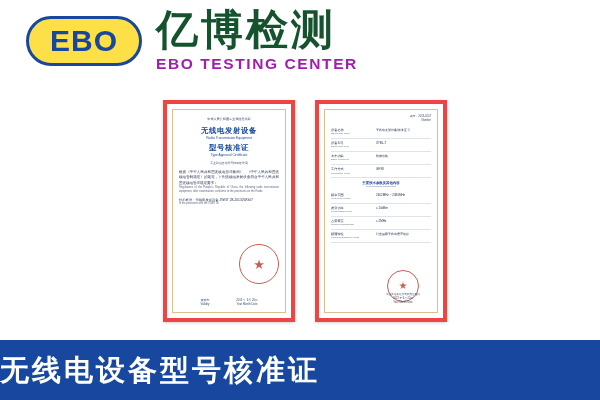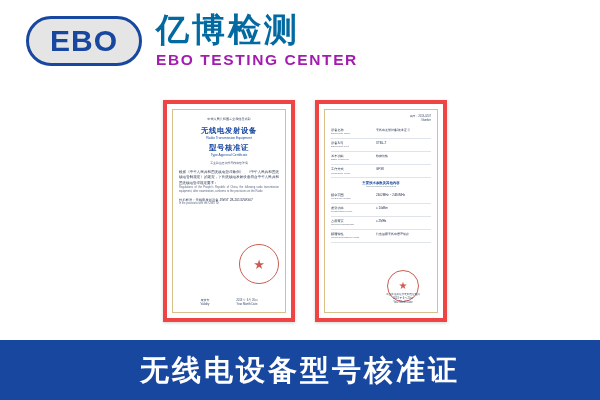--- a/index.html
+++ b/index.html
@@ -34,39 +34,39 @@
   .logo-box {
     margin-left: 26px;
     width: 116px;
     height: 50px;
     border: 3px solid #17479e;
     border-radius: 25px;
     display: flex;
     align-items: center;
     justify-content: center;
     box-sizing: border-box;
-    background: #e5e5e5;
+    background: #fde047;
   }
   .logo-text {
     color: #17479e;
     font-size: 30px;
     font-weight: bold;
     letter-spacing: 1px;
     line-height: 1;
     font-family: "Liberation Sans", sans-serif;
   }
   .brand-block {
     margin-left: 14px;
     display: flex;
     flex-direction: column;
     justify-content: center;
   }
   .brand-cn {
-    color: #0369a1;
-    font-size: 33px;
+    color: #14532d;
+    font-size: 42px;
     font-weight: bold;
     letter-spacing: 3px;
     line-height: 1.05;
     font-family: "Liberation Sans", sans-serif;
   }
   .brand-en {
     color: #a21caf;
     font-size: 15.5px;
     font-weight: bold;
     letter-spacing: 1.6px;
@@ -301,21 +301,20 @@
   
   .caption-band {
     position: absolute;
     left: 0;
     top: 340px;
     width: 600px;
     height: 60px;
     background: #17479e;
     display: flex;
     align-items: center;
-    justify-content: center;
   }
   .caption-text {
     color: #ffffff;
     font-size: 29px;
     font-weight: bold;
     letter-spacing: 3px;
     font-family: "Liberation Sans", sans-serif;
     line-height: 1;
   }
 </style>

